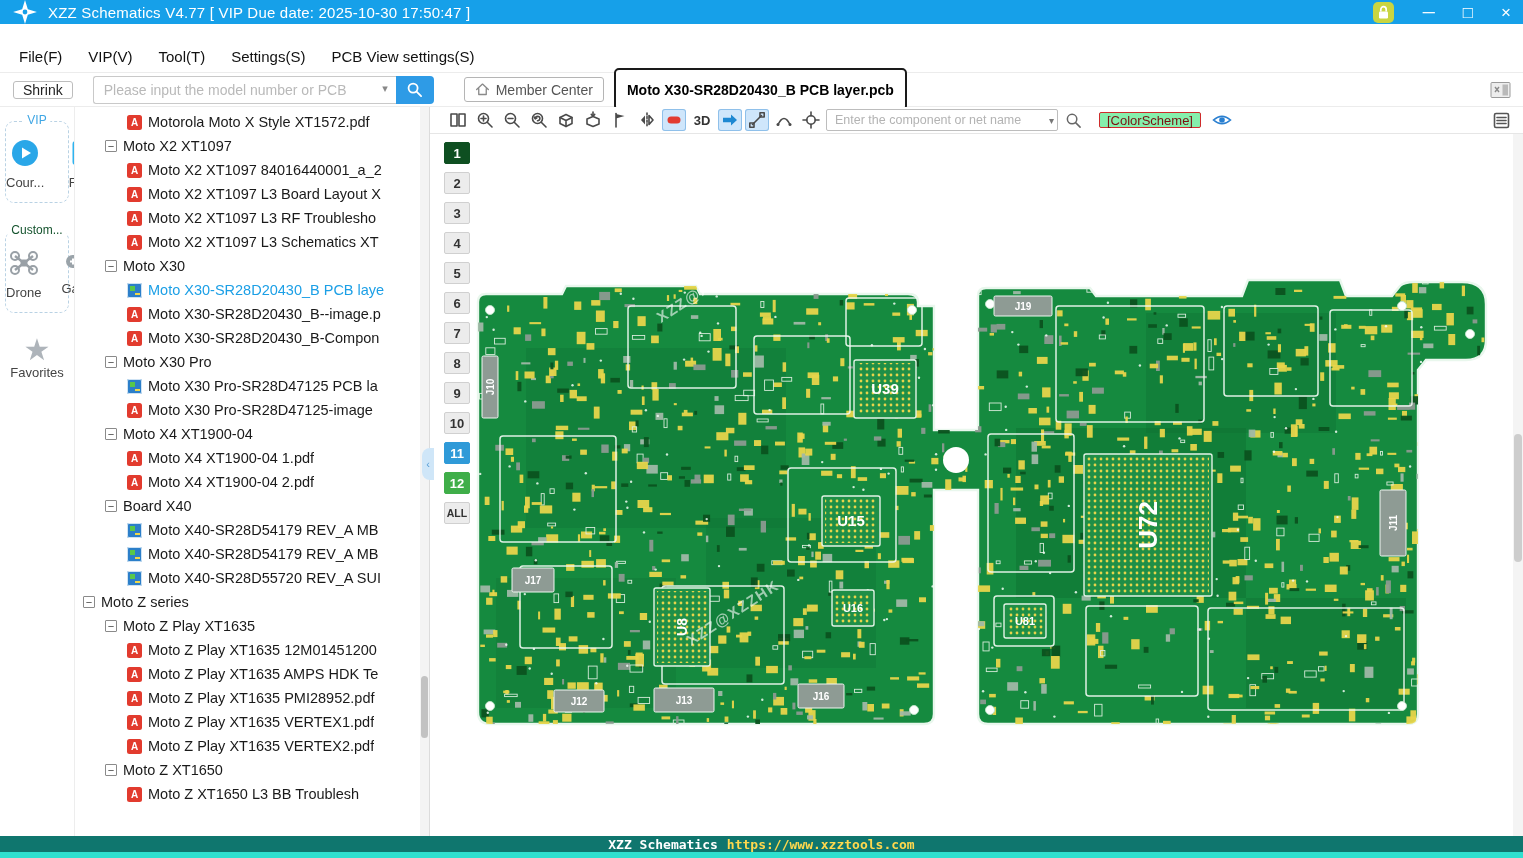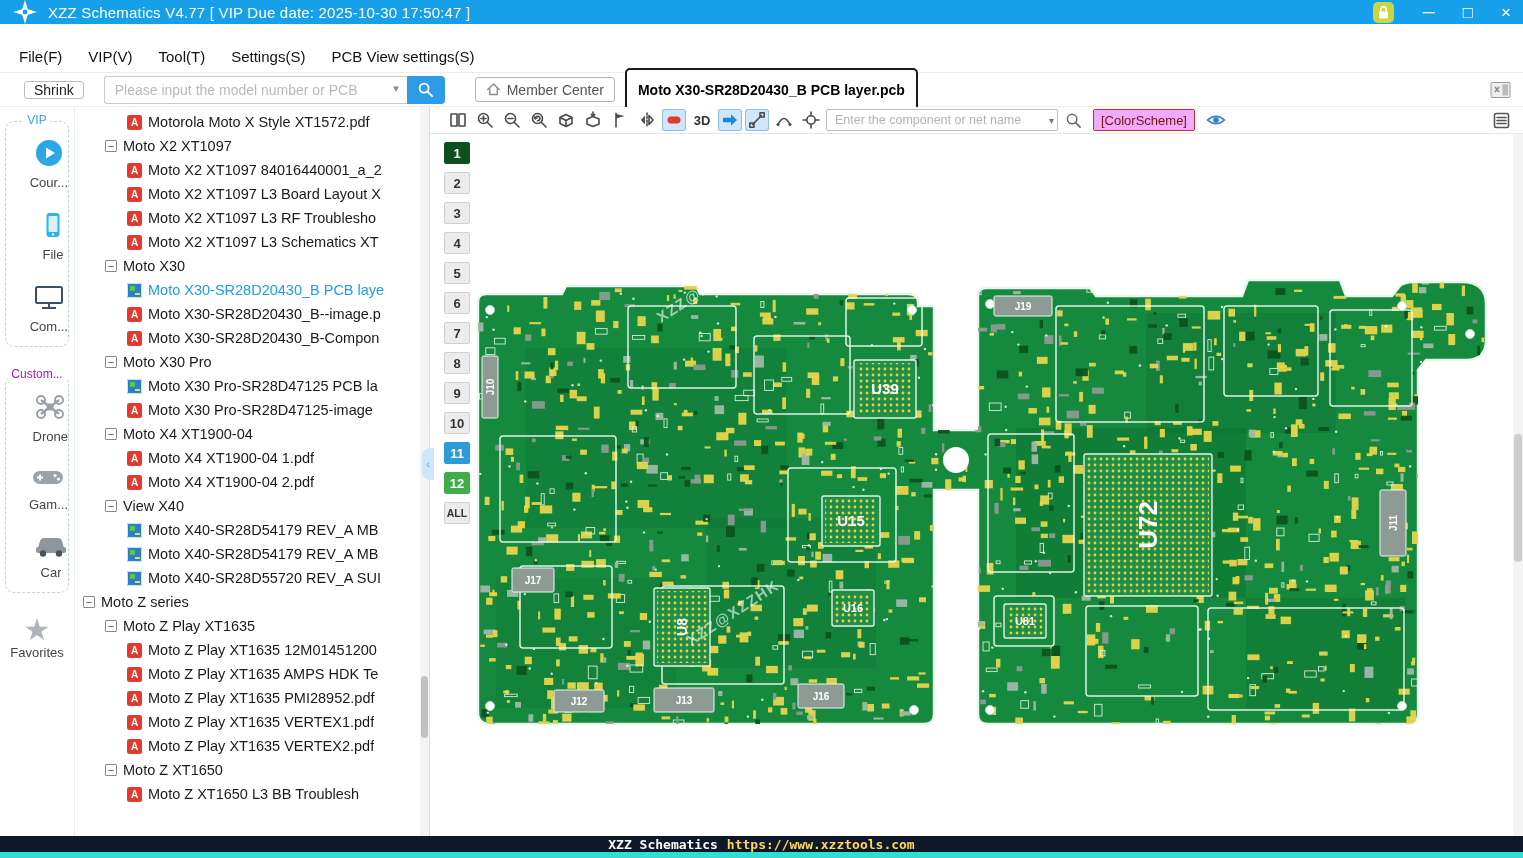--- a/index.html
+++ b/index.html
@@ -13,36 +13,36 @@
 .win-controls{margin-left:auto;display:flex;align-items:center;gap:28px}
 .wbtn{font-size:17px;color:#fff;cursor:default;line-height:1}
 .lockbtn{display:flex}
 
 
 .menubar{position:absolute;top:40px;left:0;right:0;height:33px;background:#fff;border-bottom:1px solid #ececec;display:flex;align-items:center;padding-left:6px}
 .menu-item{padding:0 13px;font-size:15px;color:#111}
 
 
 .topbar{position:absolute;top:73px;left:0;right:0;height:34px;background:#fff;display:flex;align-items:center;border-bottom:1px solid #ececec}
-.shrink{margin-left:24px;height:18px;padding:0 9px;background:#fff;border:1px solid #bdbdbd;border-radius:3px;font-size:14px;color:#222}
+.shrink{margin-left:13px;height:18px;padding:0 9px;background:#fff;border:1px solid #bdbdbd;border-radius:3px;font-size:14px;color:#222}
 .search-wrap{position:relative;display:flex;margin-left:20px;height:28px}
 .model-search{width:303px;height:28px;border:1px solid #c9c9c9;border-right:none;border-radius:3px 0 0 3px;padding:0 22px 0 10px;font-size:14px;color:#333;outline:none}
 .model-search::placeholder{color:#b9b9b9}
 .dd{position:absolute;right:46px;top:6px;font-size:11px;color:#888}
 .search-go{width:38px;height:28px;background:#2e9be6;border:none;border-radius:0 4px 4px 0;display:flex;align-items:center;justify-content:center}
 .member{margin-left:30px;height:25px;display:flex;align-items:center;gap:6px;padding:0 10px;background:#fff;border:1px solid #b5b5b5;border-radius:3px;font-size:14px;color:#555}
 .doc-tab{margin-left:10px;height:43px;display:flex;align-items:center;padding:0 11px;border:2px solid #1a1a1a;border-radius:5px;font-size:14px;font-weight:bold;color:#000;background:#fff}
 .spacer{flex:1}
 .closedoc{margin-right:12px;display:flex}
 
 
 .vip{position:absolute;top:107px;left:0;width:75px;bottom:22px;background:#fff;border-right:1px solid #ededed;overflow:hidden}
-.gbox{position:relative;margin:14px 5px 0 5px;border:1px solid #b9d2e4;border-style:dashed;border-radius:9px;padding:16px 0 12px 0;display:flex;flex-direction:column;align-items:flex-end;gap:20px}
+.gbox{position:relative;margin:14px 5px 0 5px;border:1px solid #b9d2e4;border-style:dashed;border-radius:9px;padding:16px 0 12px 0;display:flex;flex-direction:row;align-items:flex-start;gap:20px}
 .legend{position:absolute;top:-9px;left:50%;transform:translateX(-50%);background:#fff;padding:0 4px;font-size:12px;color:#3fa6e4}
-.legend.gray{color:#a21caf}
+.legend.gray{color:#14532d}
 .g2{margin-top:28px}
 .sitem{display:flex;flex-direction:column;align-items:center;gap:3px}
 .slabel{font-size:13px;color:#444;max-width:70px;overflow:hidden;white-space:nowrap}
 .fav{margin-top:22px;display:flex;flex-direction:column;align-items:center}
 .star{font-size:30px;color:#aeb4ba;line-height:1}
 
 
 .tree{position:absolute;top:107px;left:75px;width:355px;bottom:22px;background:#fff;border-right:1px solid #dcdcdc;overflow:hidden}
 #treelist{position:absolute;top:3px;left:0;right:10px;bottom:0;overflow:hidden}
 .tree-row{height:24px;display:flex;align-items:center;white-space:nowrap;font-size:14.5px;color:#1a1a1a;overflow:hidden}
@@ -68,37 +68,37 @@
 .tbtn svg{width:18px;height:18px}
 .tbtn.active{background:#cfe6fb;box-shadow:inset 0 0 0 1px #8fc0ea}
 .ic{stroke:#4a4a4a;fill:none;stroke-width:1.6;stroke-linecap:round;stroke-linejoin:round}
 .icf{fill:#4a4a4a;stroke:none}
 .t3d{font-size:13px;font-weight:bold;color:#333;width:26px;text-align:center;flex:none}
 .comp-wrap{position:relative;display:flex;align-items:center;flex:none}
 .comp-search{width:232px;height:22px;border:1px solid #bdbdbd;border-radius:2px;padding:0 20px 0 8px;font-size:12.5px;color:#333;outline:none}
 .comp-search::placeholder{color:#b3b3b3}
 .comp-dd{position:absolute;right:4px;font-size:10px;color:#777}
 .mini-mag{margin-left:4px;display:flex;flex:none}
-.colorscheme{margin-left:8px;height:22px;padding:0 7px;background:#f0abfc;border:1.5px solid #cf2b2b;border-radius:2px;font-size:13px;color:#7a1010;flex:none}
+.colorscheme{margin-left:14px;height:16px;padding:0 7px;background:#86efac;border:1.5px solid #cf2b2b;border-radius:2px;font-size:13px;color:#7a1010;flex:none}
 .eye{margin-left:8px;display:flex;flex:none}
 .layers-ic{margin-left:auto;display:flex;flex:none}
 .canvas{position:absolute;top:27px;left:0;right:10px;bottom:0;overflow:hidden;background:#fff}
 .layercol{position:absolute;left:14px;top:8px;display:flex;flex-direction:column;gap:8px;z-index:5}
 .layer-btn{width:26px;height:22px;display:flex;align-items:center;justify-content:center;font-size:13px;font-weight:bold;background:#ececec;color:#333;border:1px solid #d0d0d0;border-radius:2px}
 .layer-btn.st-dark{background:#0e4f21;color:#fff;border-color:#0e4f21}
 .layer-btn.st-blue{background:#2f9ad8;color:#fff;border-color:#2f9ad8}
 .layer-btn.st-green{background:#3fae49;color:#fff;border-color:#3fae49}
 .layer-btn.all{font-size:10.5px}
 #pcb-svg{position:absolute;left:26px;top:4px}
 .shield{fill:none;stroke:rgba(240,250,242,.92);stroke-width:1.5}
 .vscroll{position:absolute;right:0;top:27px;bottom:0;width:10px;background:#f4f4f4}
 .vthumb{position:absolute;left:1px;width:8px;height:128px;top:300px;background:#cdcdcd;border-radius:4px}
 
 
-.statusbar{position:absolute;left:0;right:0;bottom:6px;height:16px;background:#0f172a;display:flex;align-items:center;justify-content:center;gap:9px;font-family:"DejaVu Sans Mono",monospace;font-weight:bold;font-size:13px}
+.statusbar{position:absolute;left:0;right:0;bottom:6px;height:16px;background:#0f766e;display:flex;align-items:center;justify-content:center;gap:9px;font-family:"DejaVu Sans Mono",monospace;font-weight:bold;font-size:13px}
 .sb-brand{color:#fff}
 .sb-url{color:#ffd84d}
 .strip{position:absolute;left:0;right:0;bottom:0;height:6px;background:#2ee0cf}
 </style>
 </head>
 <body>
 
 <div class="app">
 
   <div class="titlebar">
@@ -319,21 +319,21 @@
     <span class="tlabel">Moto X4 XT1900-04 1.pdf</span>
   </div>
         <div class="tree-row">
     <span class="tw" style="width: 52px;"></span>
     <span class="ticon pdf"></span>
     <span class="tlabel">Moto X4 XT1900-04 2.pdf</span>
   </div>
         <div class="tree-row">
     <span class="tw" style="width: 30px;"></span>
     <span class="ticon group"></span>
-    <span class="tlabel">View X40</span>
+    <span class="tlabel">Board X40</span>
   </div>
         <div class="tree-row">
     <span class="tw" style="width: 52px;"></span>
     <span class="ticon pcb"></span>
     <span class="tlabel">Moto X40-SR28D54179 REV_A MB</span>
   </div>
         <div class="tree-row">
     <span class="tw" style="width: 52px;"></span>
     <span class="ticon pcb"></span>
     <span class="tlabel">Moto X40-SR28D54179 REV_A MB</span>

